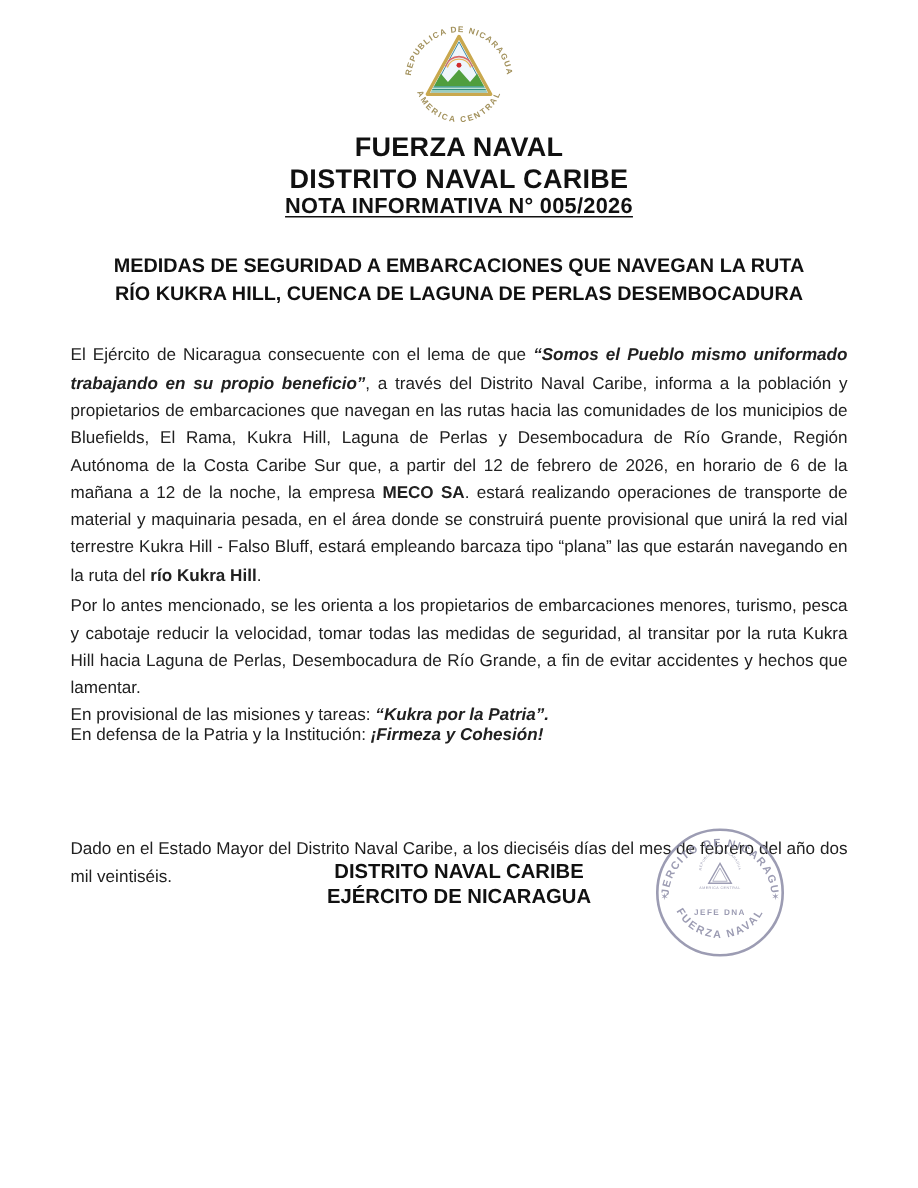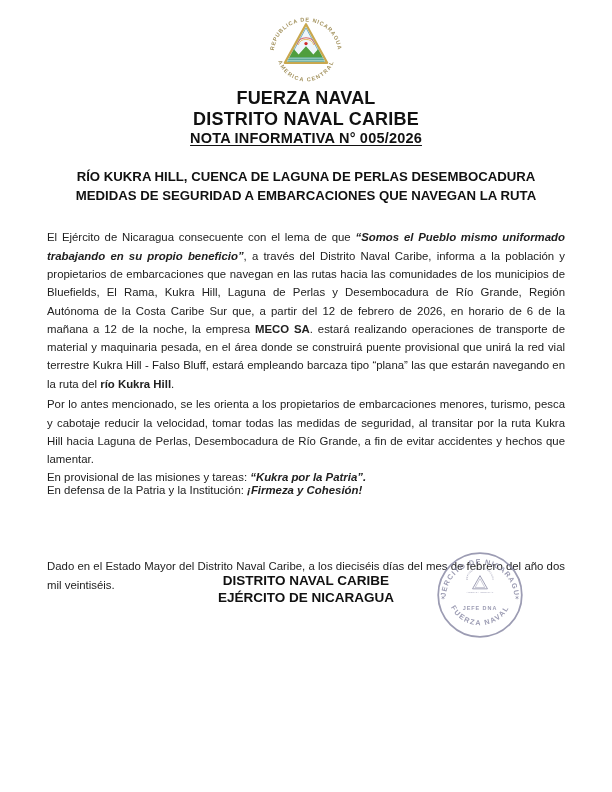--- a/index.html
+++ b/index.html
@@ -71,22 +71,22 @@
     </g>
   </svg>
 
   <div class="header-block">
     <div class="org-line">FUERZA NAVAL</div>
     <div class="org-line">DISTRITO NAVAL CARIBE</div>
     <div class="doc-number">NOTA INFORMATIVA N° 005/2026</div>
   </div>
 
   <div class="subject">
+    <div>MEDIDAS DE SEGURIDAD A EMBARCACIONES QUE NAVEGAN LA RUTA</div>
     <div>RÍO KUKRA HILL, CUENCA DE LAGUNA DE PERLAS DESEMBOCADURA</div>
-    <div>MEDIDAS DE SEGURIDAD A EMBARCACIONES QUE NAVEGAN LA RUTA</div>
   </div>
 
   <p class="bodytext p1"><span>El Ejército de Nicaragua consecuente con el lema de que </span><span class="b i">“Somos el Pueblo mismo uniformado trabajando en su propio beneficio”</span><span>, a través del Distrito Naval Caribe, informa a la población y propietarios de embarcaciones que navegan en las rutas hacia las comunidades de los municipios de Bluefields, El Rama, Kukra Hill, Laguna de Perlas y Desembocadura de Río Grande, Región Autónoma de la Costa Caribe Sur que, a partir del 12 de febrero de 2026, en horario de 6 de la mañana a 12 de la noche, la empresa </span><span class="b">MECO SA</span><span>. estará realizando operaciones de transporte de material y maquinaria pesada, en el área donde se construirá puente provisional que unirá la red vial terrestre Kukra Hill - Falso Bluff, estará empleando barcaza tipo “plana” las que estarán navegando en la ruta del </span><span class="b">río Kukra Hill</span><span>.</span></p>
   <p class="bodytext p2">Por lo antes mencionado, se les orienta a los propietarios de embarcaciones menores, turismo, pesca y cabotaje reducir la velocidad, tomar todas las medidas de seguridad, al transitar por la ruta Kukra Hill hacia Laguna de Perlas, Desembocadura de Río Grande, a fin de evitar accidentes y hechos que lamentar.</p>
   <p class="bodytext p3"><span>En provisional de las misiones y tareas: </span><span class="b i">“Kukra por la Patria”.</span></p>
   <p class="bodytext p4"><span>En defensa de la Patria y la Institución: </span><span class="b i">¡Firmeza y Cohesión!</span></p>
   <p class="bodytext p5">Dado en el Estado Mayor del Distrito Naval Caribe, a los dieciséis días del mes de febrero del año dos mil veintiséis.</p>
 
   <div class="signature">
     <div>DISTRITO NAVAL CARIBE</div>

